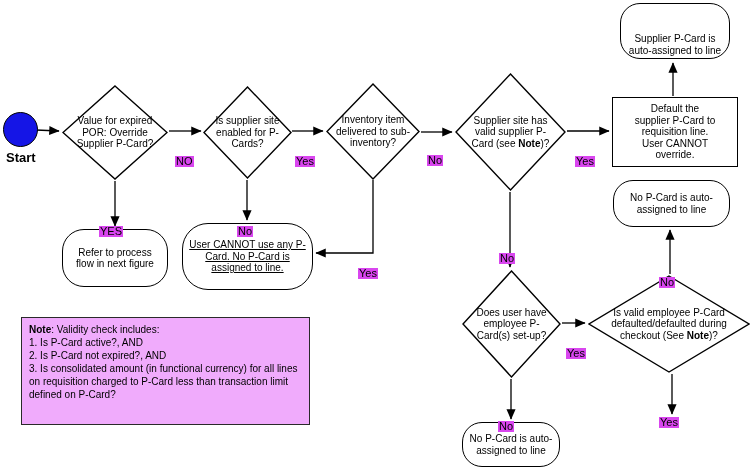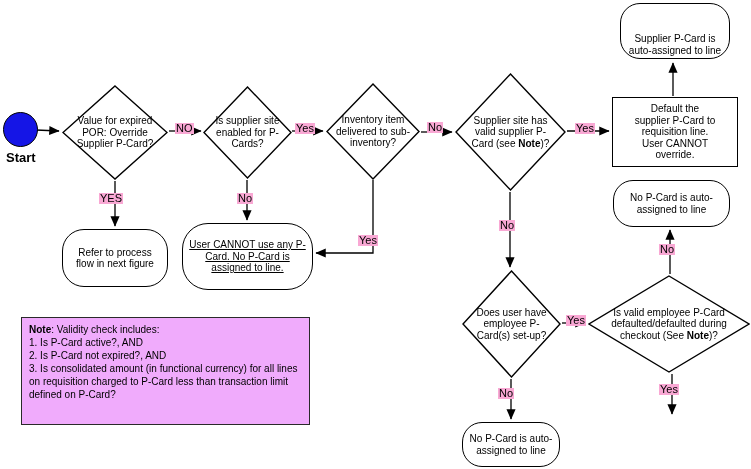--- a/index.html
+++ b/index.html
@@ -7,21 +7,21 @@
           font-family:"Liberation Sans",sans-serif;color:#000;}
   #wires{position:absolute;left:0;top:0;width:751px;height:469px;z-index:0;pointer-events:none;}
   #wires line,#wires polyline{stroke:#000;stroke-width:1.3;fill:none;}
   .node{position:absolute;display:flex;align-items:center;justify-content:center;
         text-align:center;font-size:10px;line-height:11.5px;z-index:1;box-sizing:border-box;}
   .diamond svg{position:absolute;left:0;top:0;width:100%;height:100%;}
   .diamond polygon{fill:#fff;stroke:#000;stroke-width:1.4;}
   .diamond .txt{position:relative;z-index:1;}
   .rounded{border:1.5px solid #000;background:#fff;padding:2px 6px;}
   .rect{border:1.5px solid #000;background:#fff;padding:2px 20px;}
-  .edge-label{position:absolute;z-index:2;font-size:11px;line-height:11px;background:#f9a8d4;padding:0 1px;}
+  .edge-label{position:absolute;z-index:2;font-size:11px;line-height:11px;background:#d946ef;padding:0 1px;margin-top:33px;}
   .start-circle{position:absolute;border-radius:50%;border:1.5px solid #000;z-index:1;}
   .start-label{position:absolute;font-size:13px;font-weight:bold;z-index:1;}
   .note{position:absolute;z-index:1;text-align:left;font-size:10px;line-height:13px;
         border:1.5px solid #2a2a2a;padding:5px 7px;box-sizing:border-box;}
 </style>
 </head>
 <body>
 
 <div id="canvas">
 

